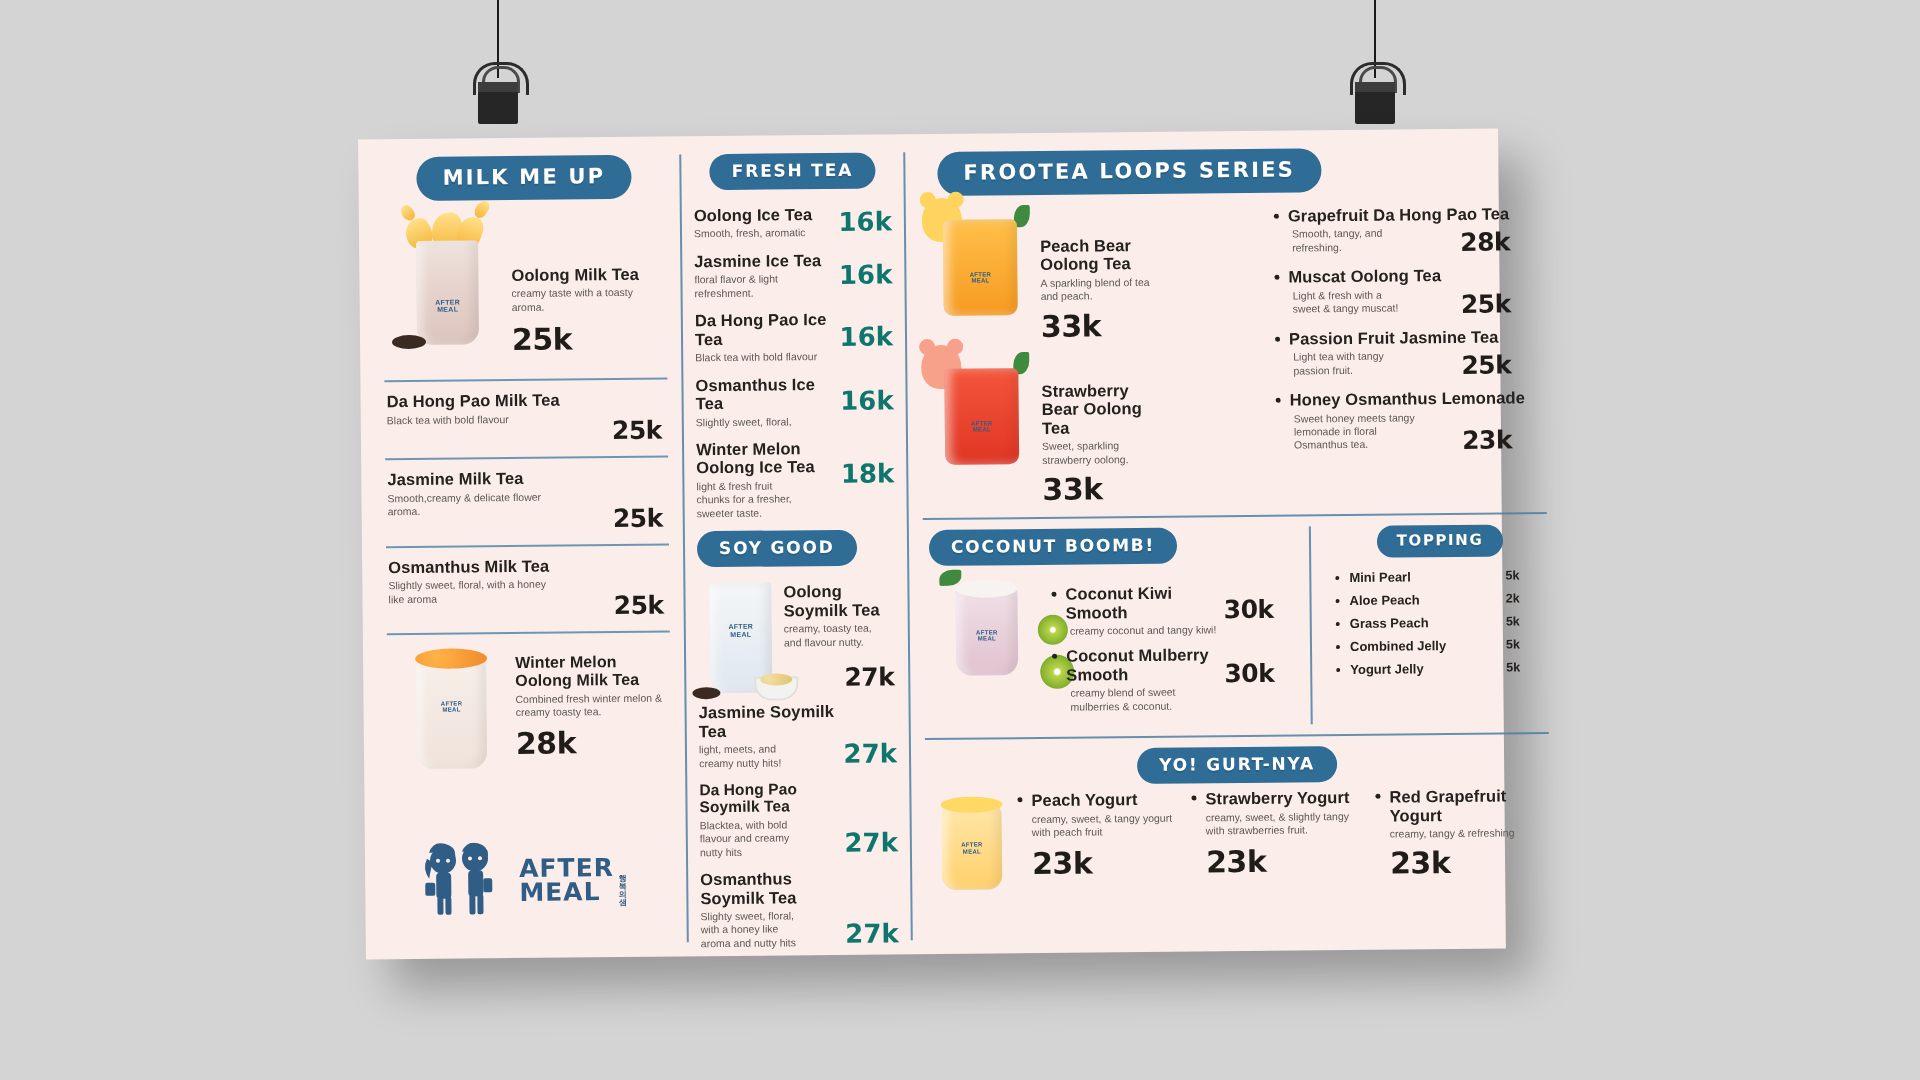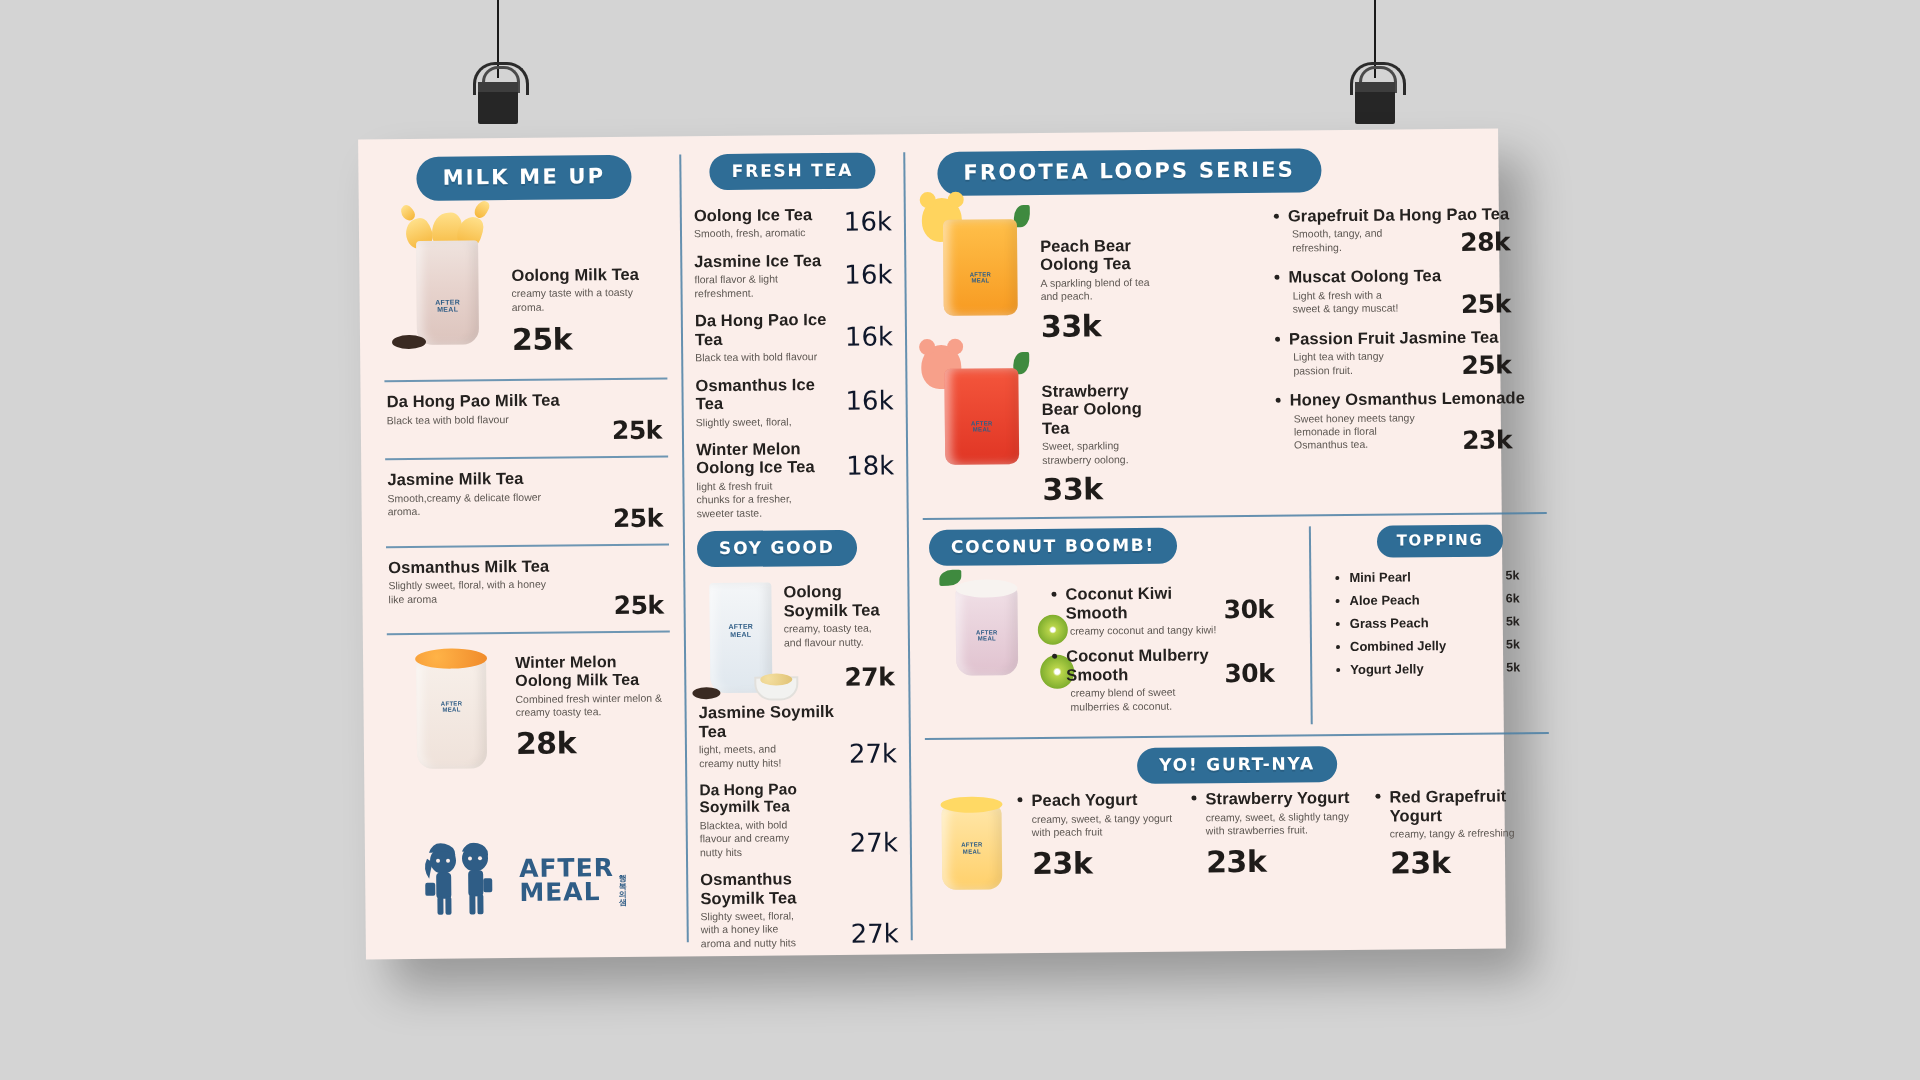--- a/index.html
+++ b/index.html
@@ -105,21 +105,21 @@
 
   .cup-coco .glass{width:62px;height:86px;background:linear-gradient(180deg,#f0dfe6,#e0c2cf);}
   .cup-coco .foam{position:absolute;top:-10px;left:50%;transform:translateX(-50%);width:62px;height:18px;border-radius:50%;background:#f7f3f0;}
   .kiwi{position:absolute;border-radius:50%;background:radial-gradient(circle,#fff 10%,#b8d44a 18%,#7fae2e 70%,#e0a03c 74%);}
   .cup-yog .glass{width:60px;height:84px;background:linear-gradient(180deg,#ffe6a8,#ffd06a);border-radius:8px 8px 14px 14px;}
   .cup-yog .foam{position:absolute;top:-9px;left:50%;transform:translateX(-50%);width:62px;height:16px;border-radius:50%;background:#ffd964;}
 
   
   .mrow{display:flex;align-items:flex-start;justify-content:space-between;margin-bottom:11px;}
   .mrow .mtxt{flex:1;padding-right:8px;}
-  .mrow .mprice{font-size:26px;font-weight:400;color:#0f172a;font-family:"DejaVu Sans",sans-serif;align-self:center;}
+  .mrow .mprice{font-size:26px;font-weight:700;color:#0f766e;font-family:"DejaVu Sans",sans-serif;align-self:center;}
 
   
   .r-top{display:flex;}
   .r-top .fr-left{width:330px;}
   .r-top .fr-right{flex:1;padding-left:22px;}
   .bullets{list-style:none;margin:0;padding:0;}
   .bullets li{position:relative;padding-left:16px;margin-bottom:13px;}
   .bullets li:before{content:"";position:absolute;left:2px;top:7px;width:5px;height:5px;border-radius:50%;background:#24211f;}
   .bl-row{position:relative;}
   .bl-price{position:absolute;right:34px;bottom:-4px;}
@@ -323,21 +323,21 @@
             <div class="iname">Osmanthus Ice Tea</div>
             <div class="idesc">Slightly sweet, floral,</div>
           </div>
           <div class="mprice">16k</div>
         </div>
         <div class="mrow">
           <div class="mtxt">
             <div class="iname" style="width:120px;">Winter Melon Oolong Ice Tea</div>
             <div class="idesc" style="width:112px;">light &amp; fresh fruit chunks for a fresher, sweeter taste.</div>
           </div>
-          <div class="mprice" style="align-self:flex-start;margin-top:12px;">18k</div>
+          <div class="mprice" style="align-self:flex-start;margin-top:20px;">18k</div>
         </div>
       </div>
 
       <div class="pill-wrap left" style="margin-top:6px;padding-left:0;">
         <span class="pill sm">SOY GOOD</span>
       </div>
 
       <div class="hero" style="margin-top:12px;">
         <div class="art" style="width:86px;flex:0 0 86px;">
           <div class="cup cup-soy" style="margin-top:4px;">
@@ -509,21 +509,21 @@
           <div class="pill-wrap">
             <span class="pill xs">TOPPING</span>
           </div>
           <ul class="top-list">
             <li>
               <span>Mini Pearl</span>
               <span class="tprice">5k</span>
             </li>
             <li>
               <span>Aloe Peach</span>
-              <span class="tprice">6k</span>
+              <span class="tprice">2k</span>
             </li>
             <li>
               <span>Grass Peach</span>
               <span class="tprice">5k</span>
             </li>
             <li>
               <span>Combined Jelly</span>
               <span class="tprice">5k</span>
             </li>
             <li>

